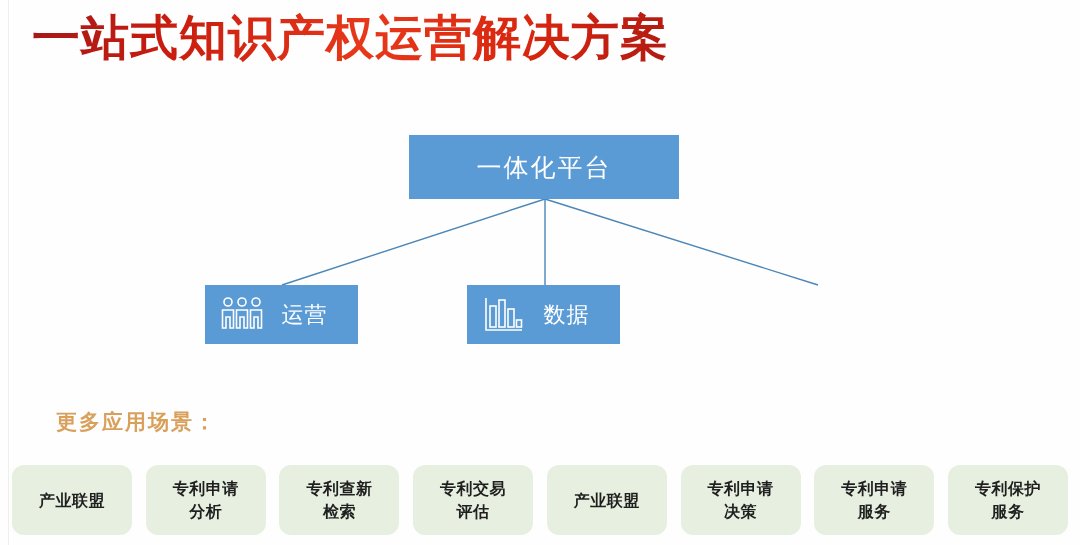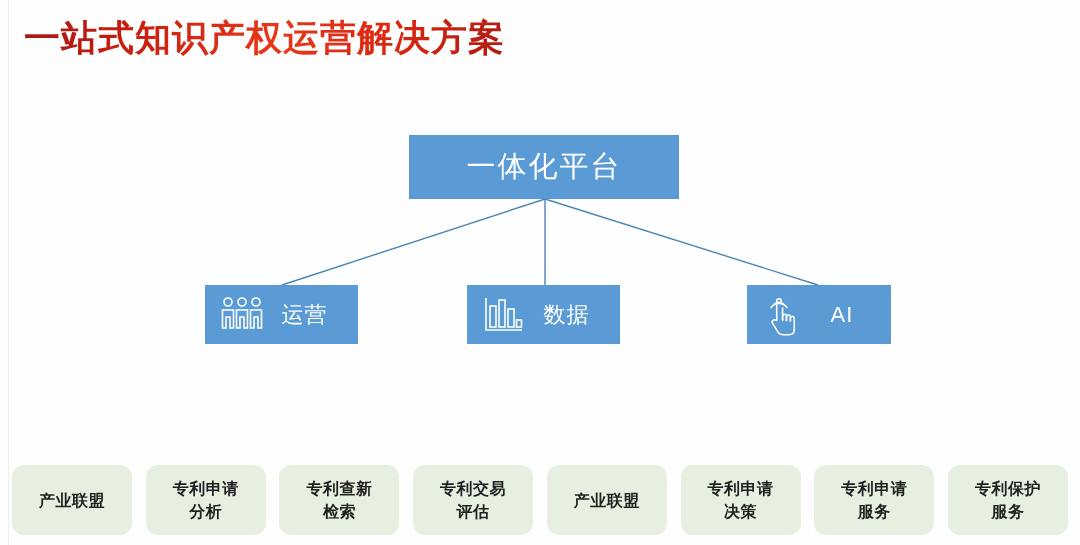--- a/index.html
+++ b/index.html
@@ -27,23 +27,23 @@
     left: 8px;
     top: 0;
     width: 1px;
     height: 545px;
     background: #eef0ee;
   }
 
   
   .title {
     position: absolute;
-    left: 24px;
+    left: 32px;
     top: 12px;
-    font-size: 36px;
+    font-size: 48px;
     font-weight: bold;
     letter-spacing: 1px;
     line-height: 52px;
     white-space: nowrap;
     background: linear-gradient(100deg, #a61818 0%, #c81d0f 22%, #e8381a 52%, #d8260f 78%, #b11a12 100%);
     -webkit-background-clip: text;
     background-clip: text;
     color: transparent;
     -webkit-text-fill-color: transparent;
   }
@@ -71,21 +71,21 @@
     display: flex;
     align-items: center;
     justify-content: center;
     box-sizing: border-box;
   }
   .node-root {
     left: 409px;
     top: 135px;
     width: 270px;
     height: 64px;
-    font-size: 29px;
+    font-size: 25px;
     letter-spacing: 2px;
   }
   .node-child {
     top: 285px;
     height: 59px;
     font-size: 22px;
     letter-spacing: 1px;
     justify-content: flex-start;
   }
   .node-child .icon {
@@ -193,41 +193,24 @@
             <rect x="7" y="10" width="6" height="21"></rect>
             <rect x="16" y="4" width="6" height="27"></rect>
             <rect x="25" y="13" width="6" height="18"></rect>
             <rect x="33.5" y="24" width="5" height="7"></rect>
           </g>
         </svg>
       </span>
       <span class="node-label">数据</span>
     </div>
 
-    <div class="node node-child" id="node-ai">
-      <span class="icon">
-        <svg width="40" height="42" viewBox="0 0 40 42">
-          <g fill="none" stroke="#ffffff" stroke-width="1.5" stroke-linecap="round" stroke-linejoin="round">
-            <circle cx="15" cy="7" r="2.3"></circle>
-            <path d="M10 10.5 a6.5 6.5 0 0 1 10 0"></path>
-            <path d="M7 13.5 a10 10 0 0 1 16 0"></path>
-            <path d="M12.7 11 v15.5"></path>
-            <path d="M12.7 26.5 c-3 -1.6 -5.5 0.2 -4.2 2.6 l5.5 9 c1.2 1.9 3 2.6 5.3 2.6 h5.6 c3.4 0 5.4 -2 5.4 -5.2 v-8.6"></path>
-            <path d="M30.3 27.6 v-3.2 c0 -2.6 -3.9 -2.6 -3.9 0 v2.6"></path>
-            <path d="M26.4 27 v-4.1 c0 -2.6 -3.9 -2.6 -3.9 0 v3.6"></path>
-            <path d="M22.5 26.5 v-4.4 c0 -2.6 -3.9 -2.6 -3.9 0 v4.4"></path>
-            <path d="M18.6 26.3 v-12.4"></path>
-          </g>
-        </svg>
-      </span>
-      <span class="node-label">AI</span>
-    </div>
 
   </div>
 
+  <div class="scenarios-title">更多应用场景：</div>
 
   <div class="chip-row">
     <div class="chip">产业联盟</div>
     <div class="chip">专利申请
 分析</div>
     <div class="chip">专利查新
 检索</div>
     <div class="chip">专利交易
 评估</div>
     <div class="chip">产业联盟</div>

